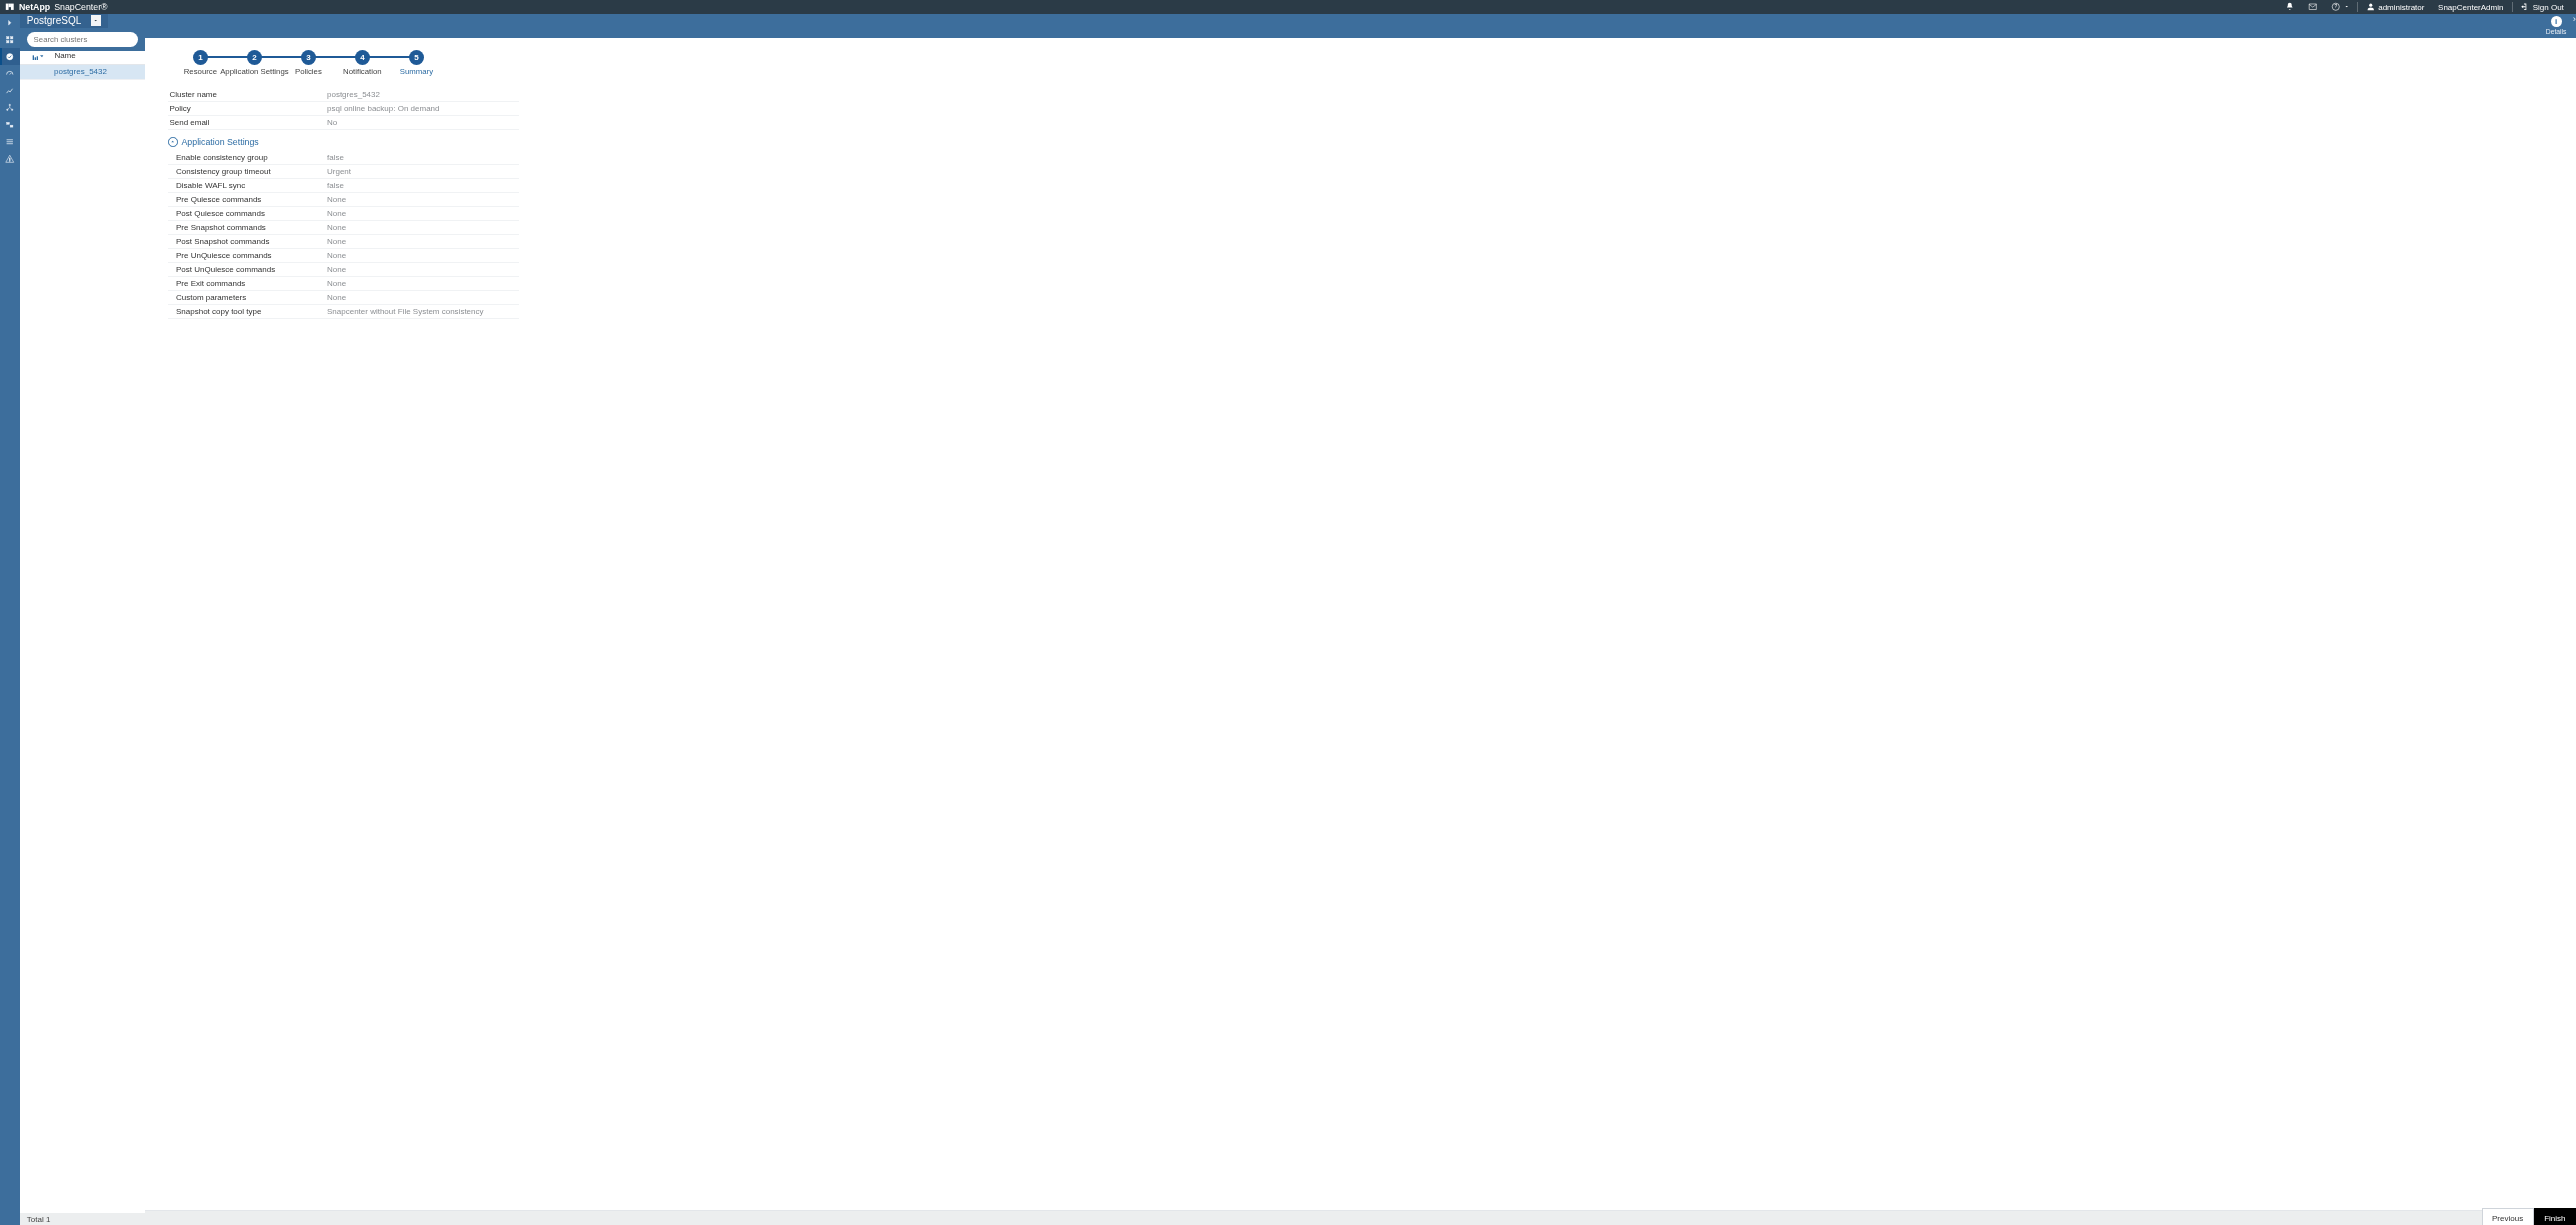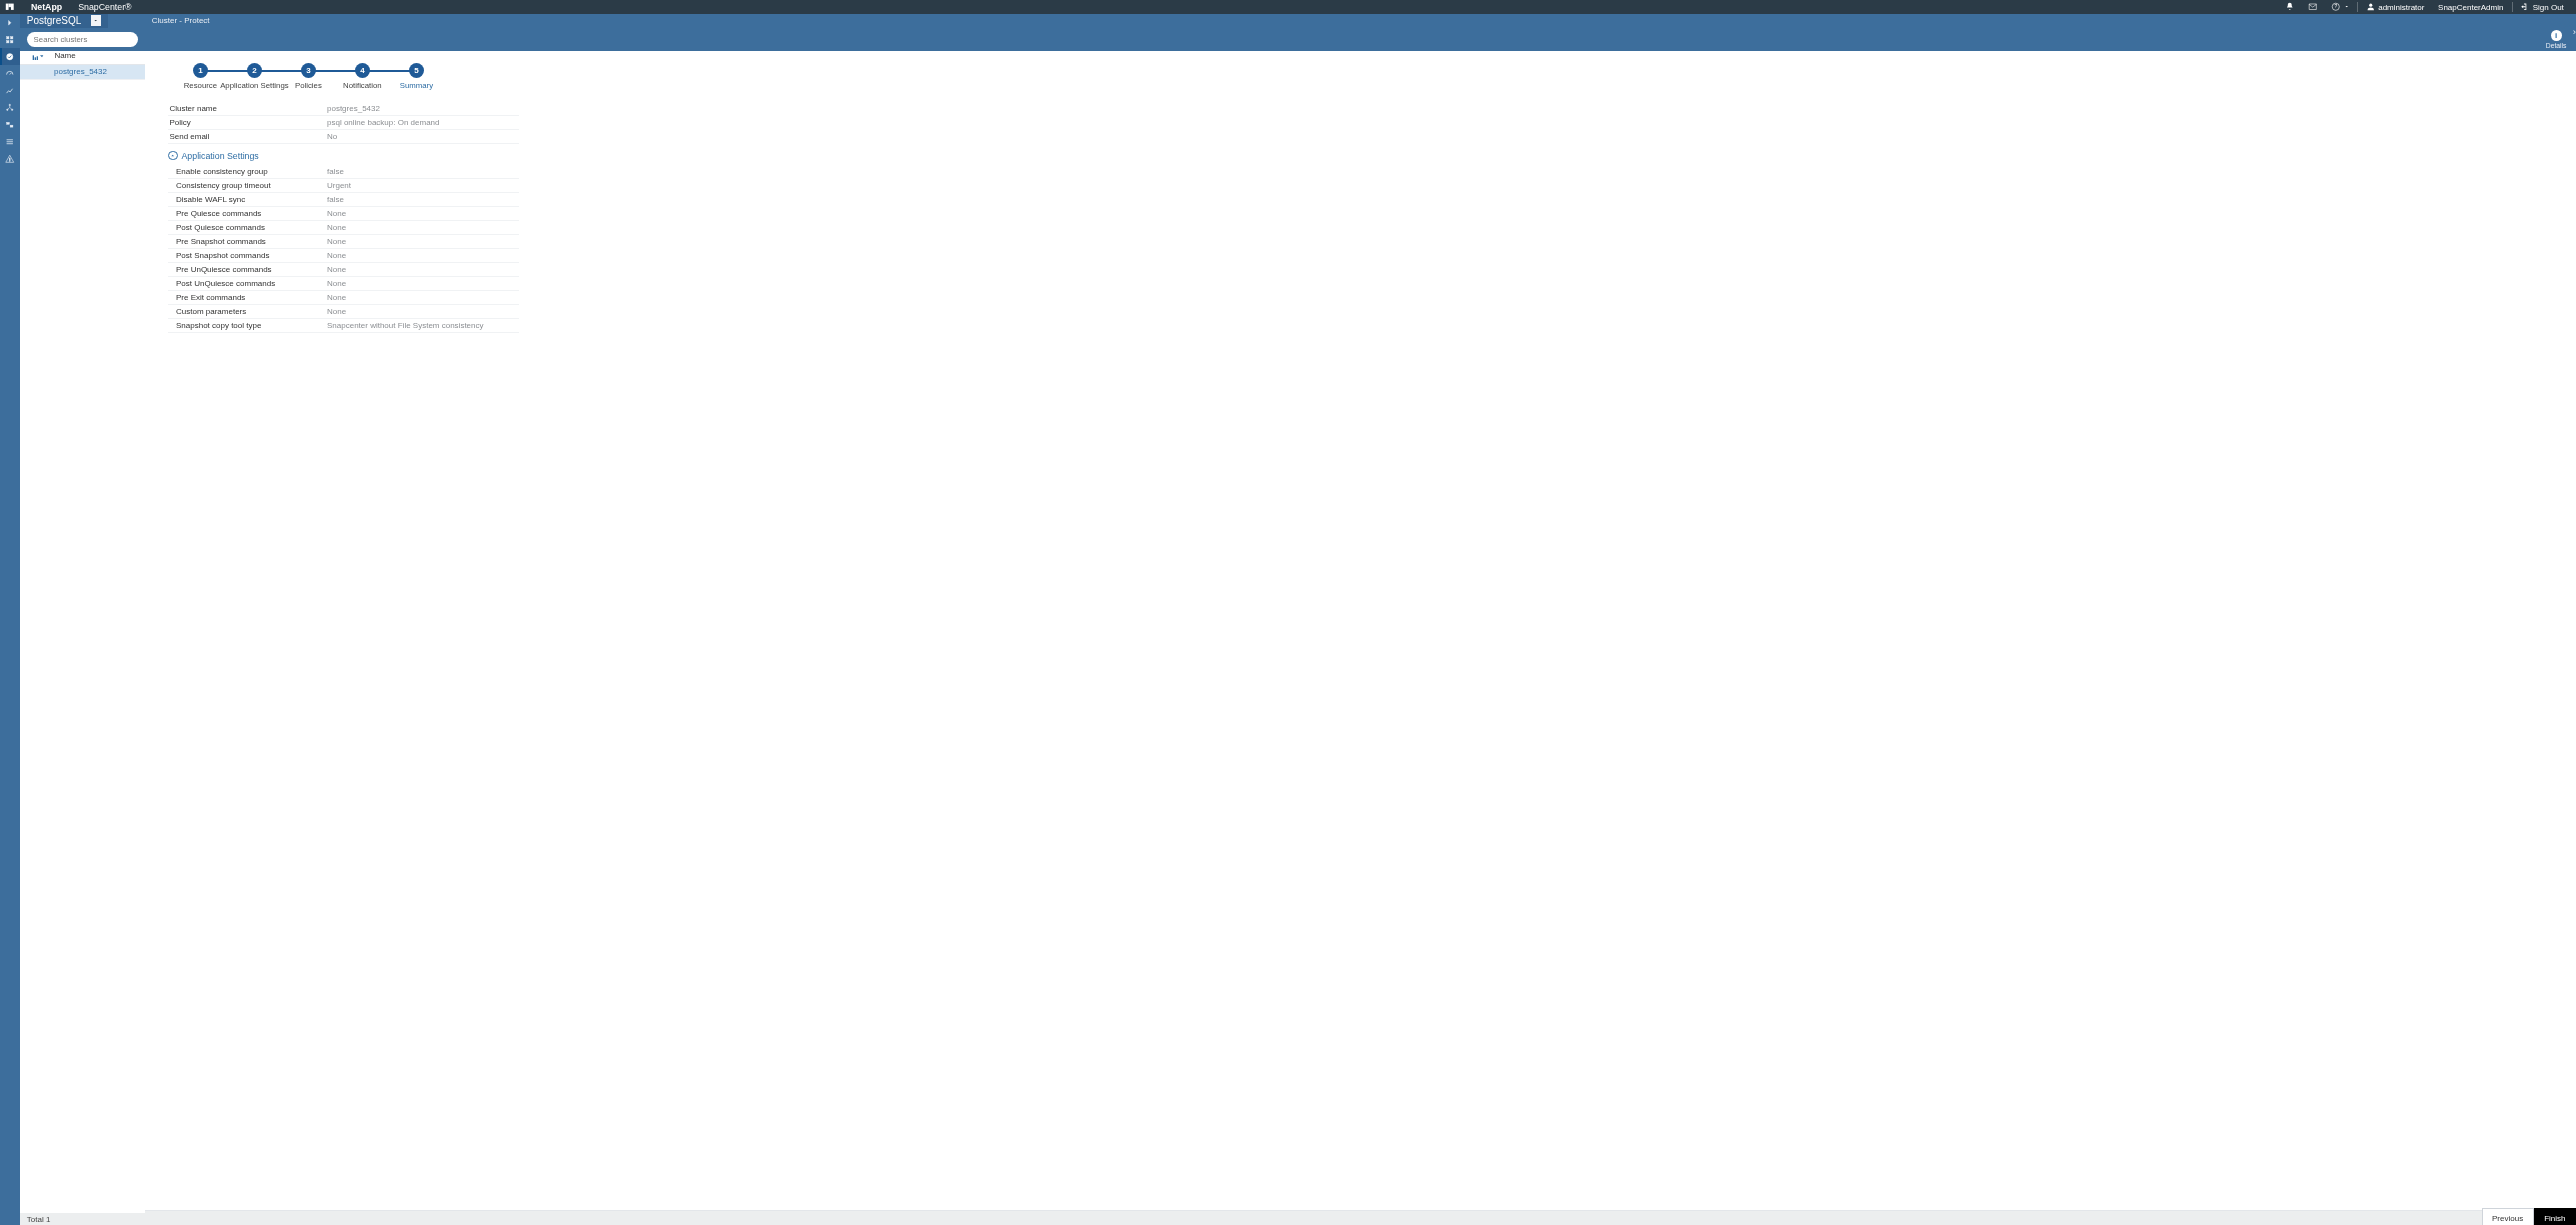--- a/index.html
+++ b/index.html
@@ -1,21 +1,21 @@
 <!DOCTYPE html>
 <html><head>
 <meta charset="utf-8">
 <style>
   * { box-sizing: border-box; margin: 0; padding: 0; }
   html, body { height: 100%; font-family: "Segoe UI", Arial, sans-serif; font-size: 8px; color: #333; }
   body { display: flex; flex-direction: column; overflow: hidden; }
 
   
   .topbar { height: 14px; background: #2b3b47; color: #fff; display: flex; align-items: center; padding: 0 5.4px; flex: 0 0 auto; }
-  .topbar .brand { display: flex; align-items: center; gap: 16px; font-size: 8.8px; }
+  .topbar .brand { display: flex; align-items: center; gap: 4px; font-size: 8.8px; }
   .topbar .brand .n-icon { width: 9.5px; height: 9.5px; }
   .topbar .brand b { font-weight: 700; }
   .topbar .spacer { flex: 1; }
   .topbar .tb-item { display: flex; align-items: center; gap: 2.7px; padding: 0 6.8px; height: 100%; font-size: 8px; cursor: pointer; }
   .topbar .tb-item .ic { width: 9.5px; height: 9.5px; fill: #fff; }
   .topbar .tb-sep { width: 0.7px; height: 9.5px; background: rgba(255,255,255,.25); margin: 0 1.4px; }
 
   
   .app { flex: 1 1 auto; display: grid; grid-template-columns: 20px 125px 1fr; min-height: 0; }
 
@@ -228,23 +228,20 @@
         <div class="cell-name">postgres_5432</div>
       </div>
     </div>
     <div class="sp-footer">
       <span>Total</span>
       &nbsp;<span>1</span>
     </div>
   </div>
 
   <div class="main">
-    <div class="crumbbar">
-      <span>Cluster - Protect</span>
-    </div>
     <div class="toolstrip">
       <span class="close-chev">›</span>
       <div class="details">
         <span class="dic">i</span>
         <span class="dlabel">Details</span>
       </div>
     </div>
 
     <div class="content">
       <div class="stepper">

